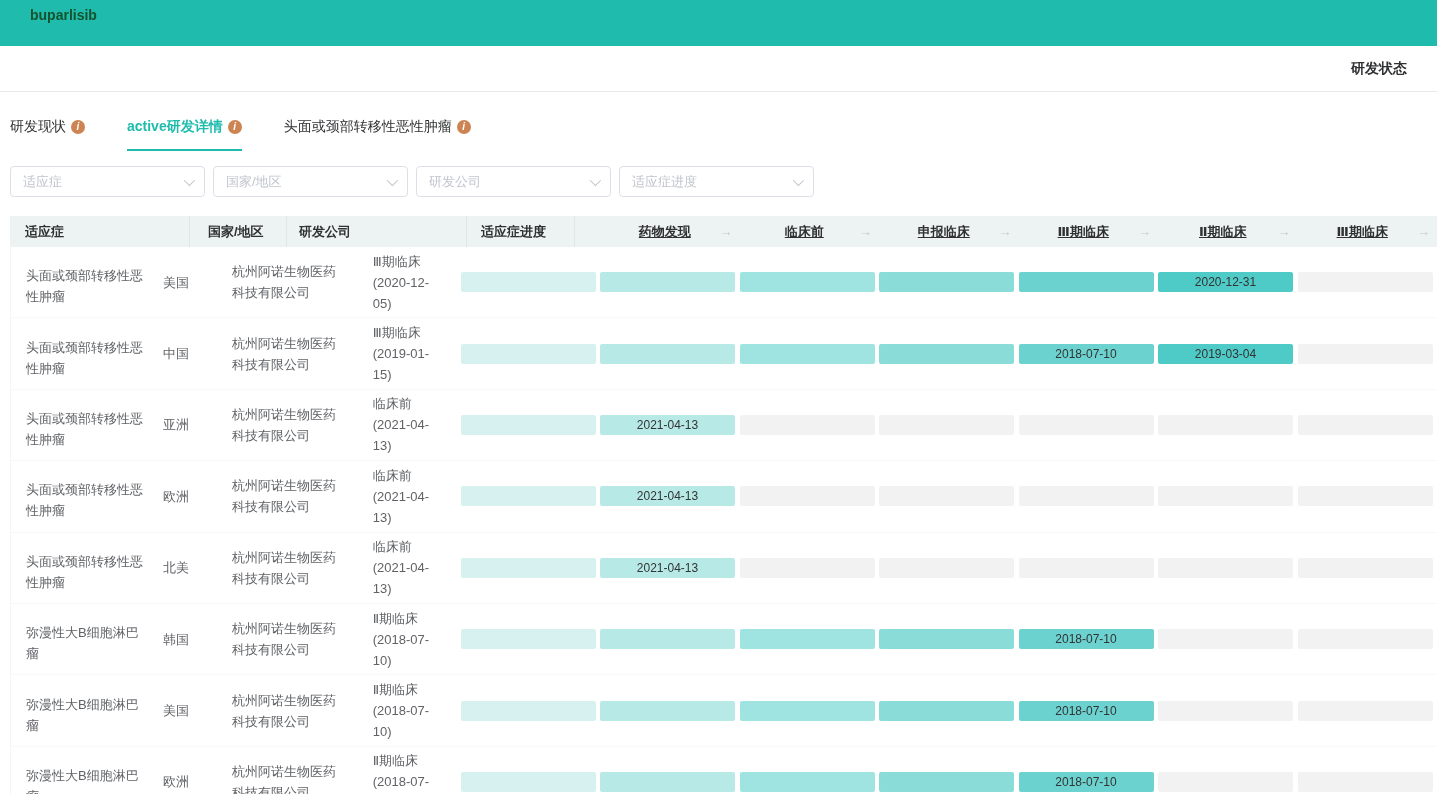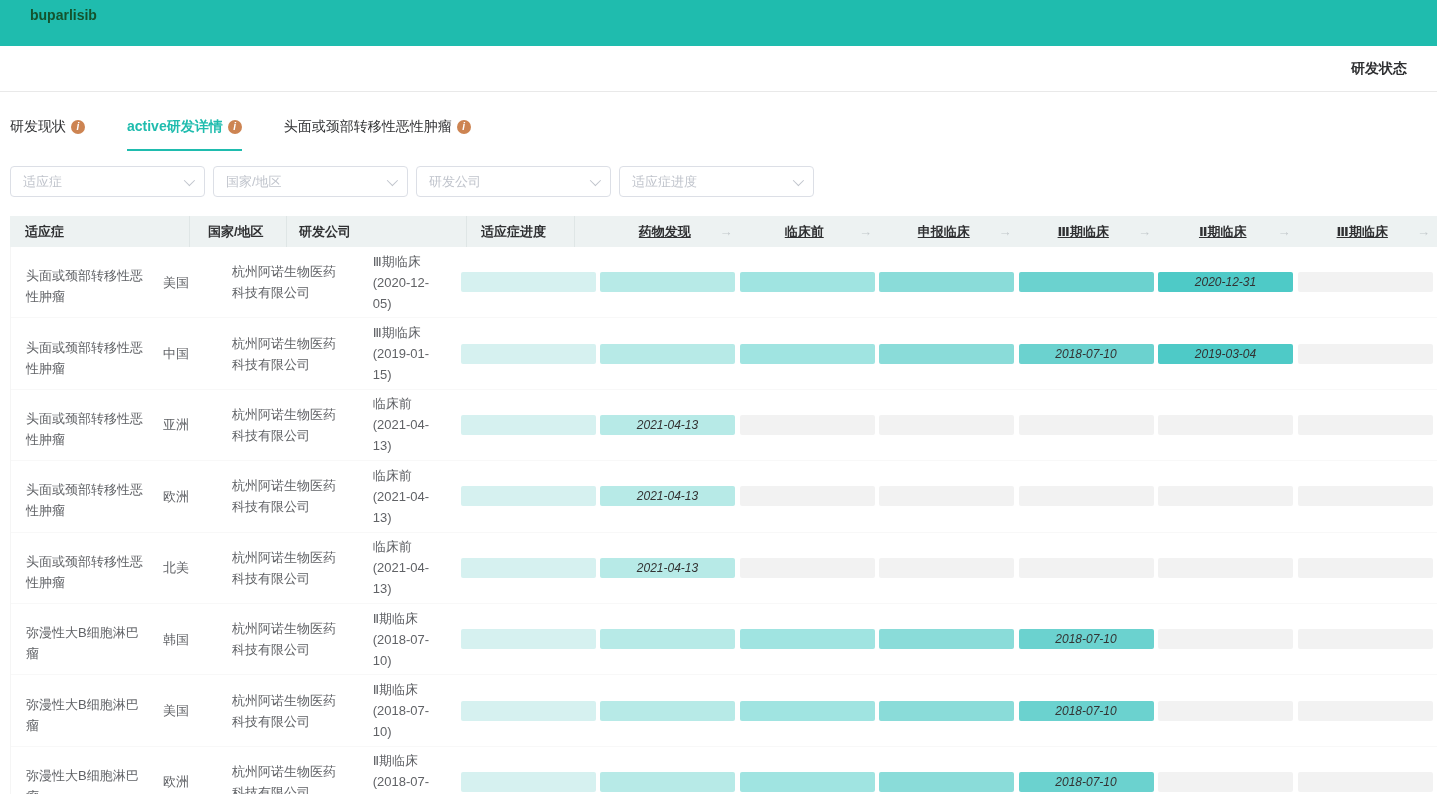--- a/index.html
+++ b/index.html
@@ -49,21 +49,21 @@
   .phase-arrow { position:absolute; right:2px; color:#c3c9cc; font-size:13px;
     font-weight:normal; top:50%; transform:translateY(-52%); }
 
   .trow { display:flex; align-items:center; height:71.4px;
     border-bottom:1px solid #f8f8f8; font-size:13px; color:#606266; }
   .c { line-height:21px; }
   .c1 { width:180px; padding-left:15px;margin-top:8px; }
   .c2 { width:97px;  padding-left:18px; }
   .c3 { width:180px; padding:0 20px 0 12px; }
   .c4 { width:108px; padding-left:14px; }
-  .bars { display:flex; flex:none; padding-left:20px; align-items:flex-start;font-style:italic; }
+  .bars { display:flex; flex:none; padding-left:20px; align-items:flex-start; }
   .slot { width:139.5px; flex:none; }
   .bar { width:135px; height:20px; border-radius:2px; background:#f2f2f2;
     display:flex; align-items:center; justify-content:center;
     font-size:12px; color:#333; }
   .tbody { border-left:1px solid #f5f5f5; }
 </style>
 </head>
 <body>
 
 <div class="topbar">

